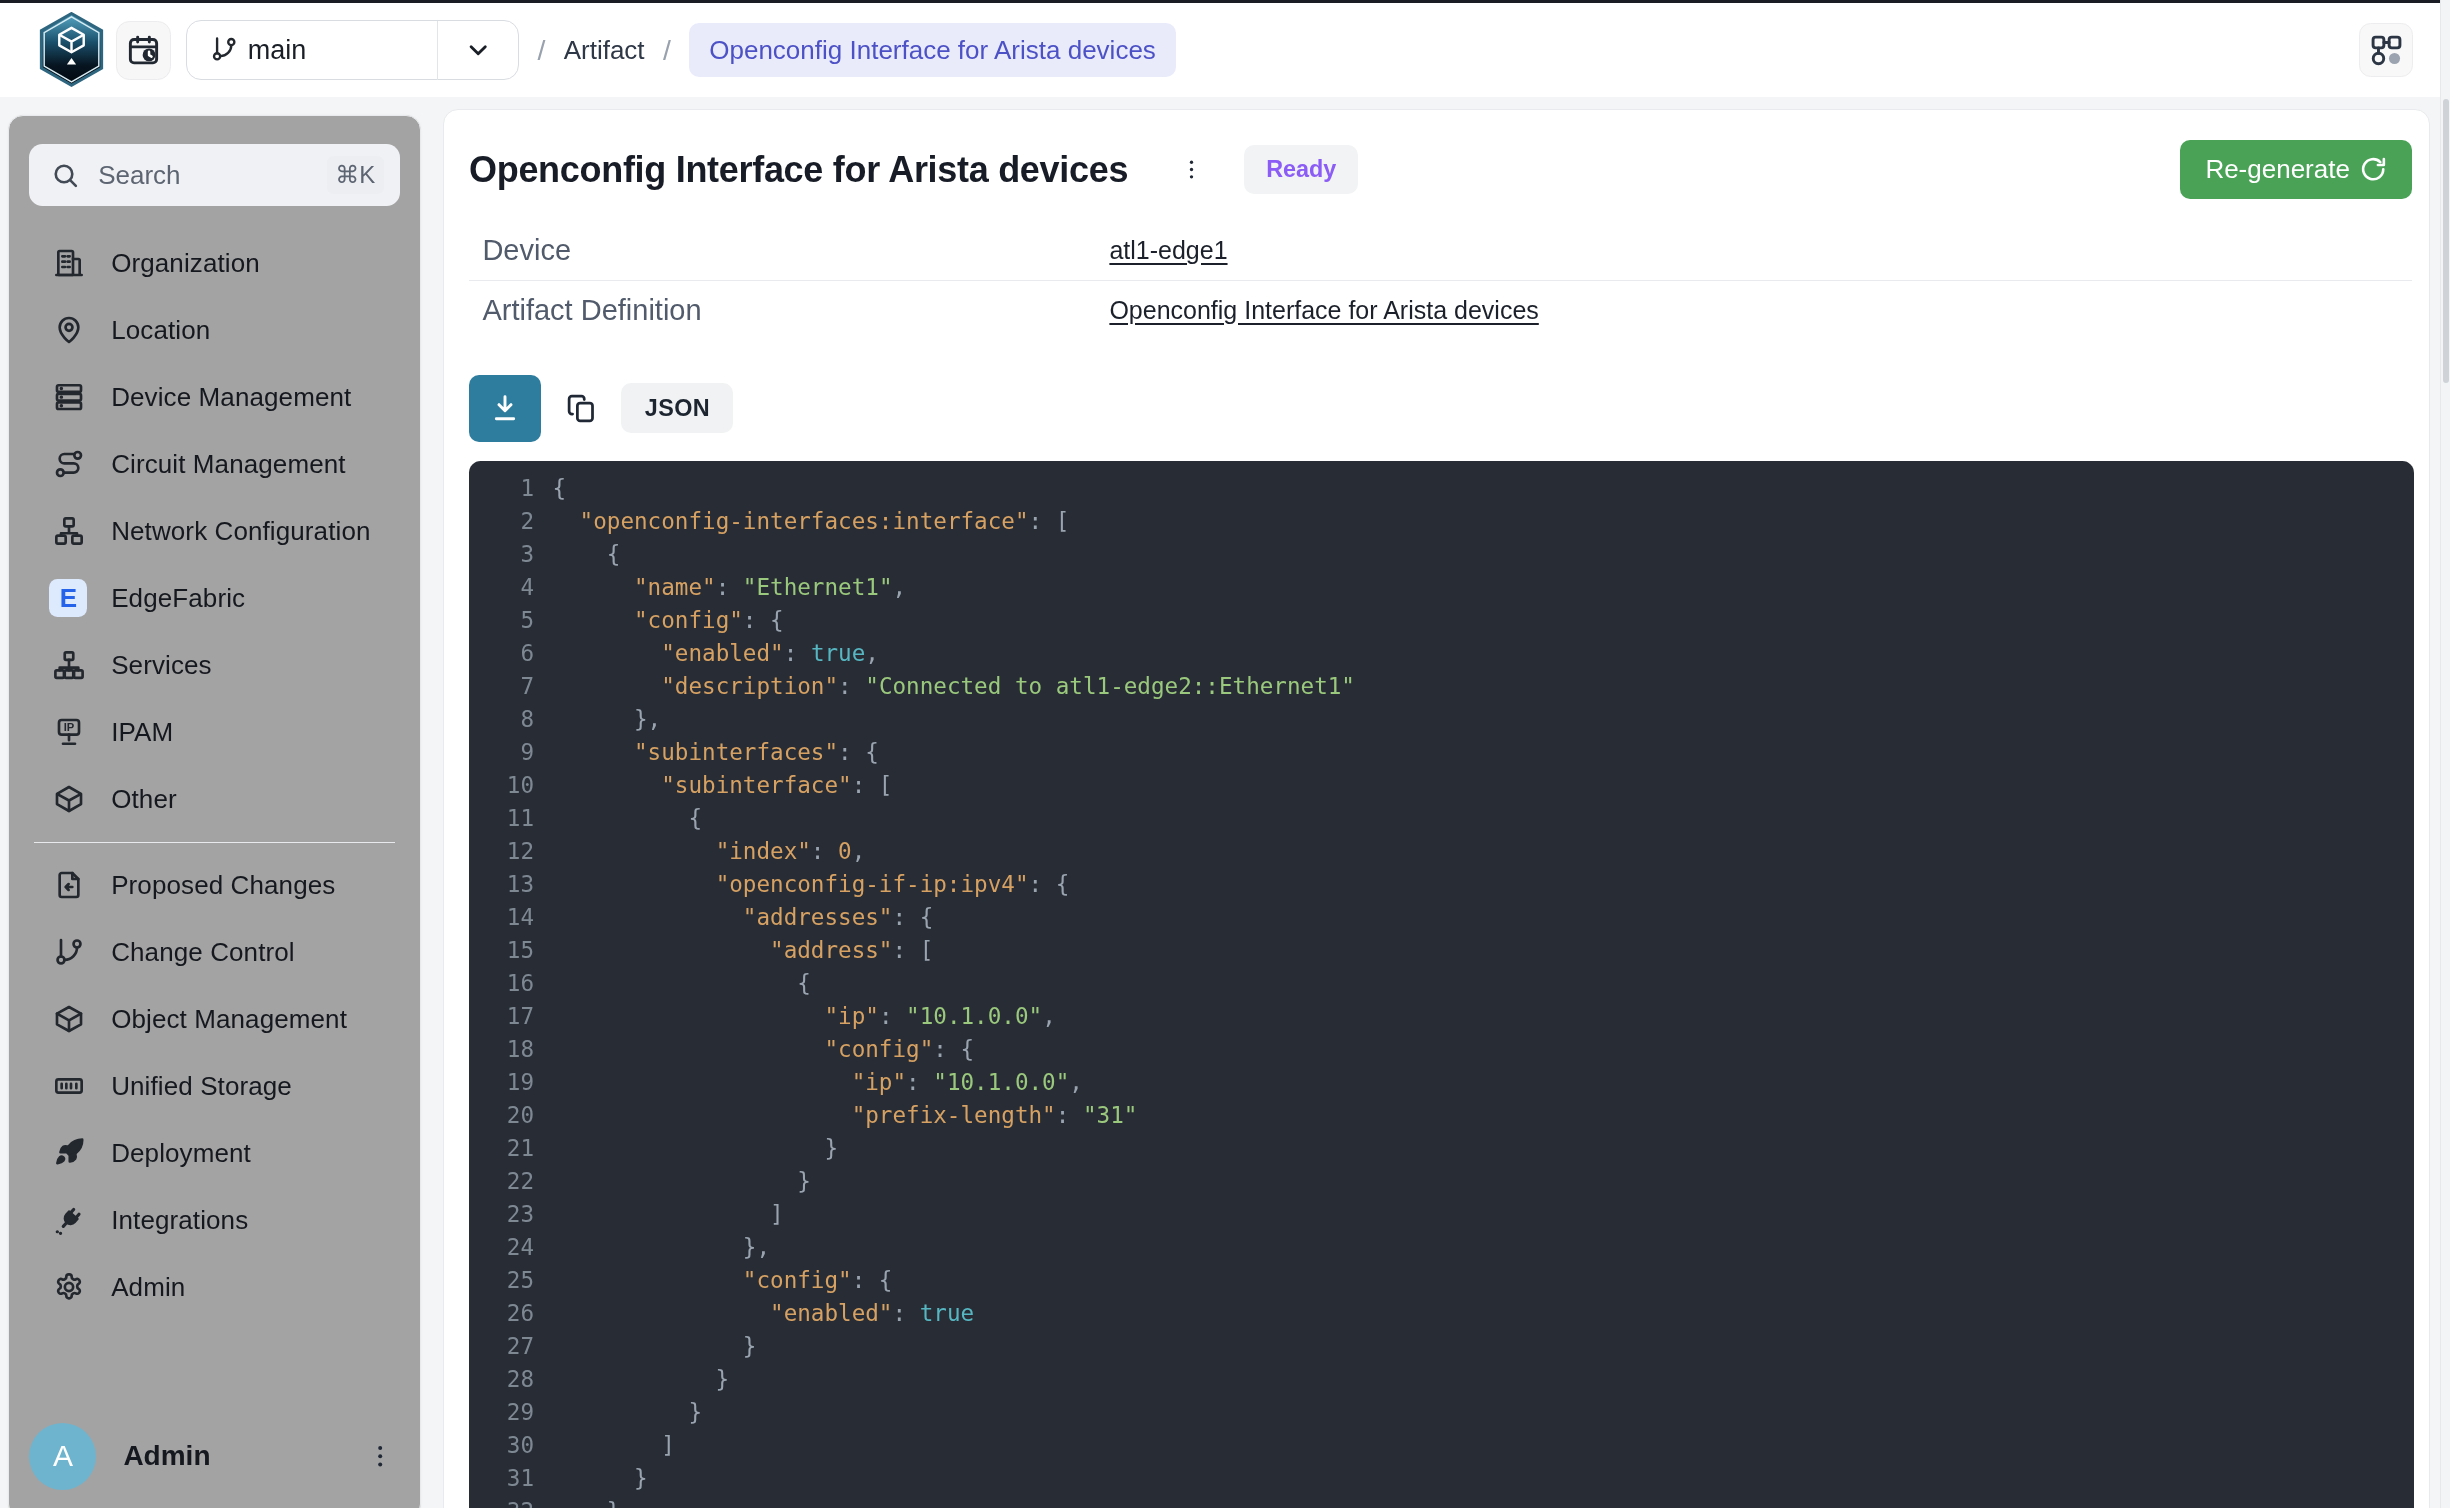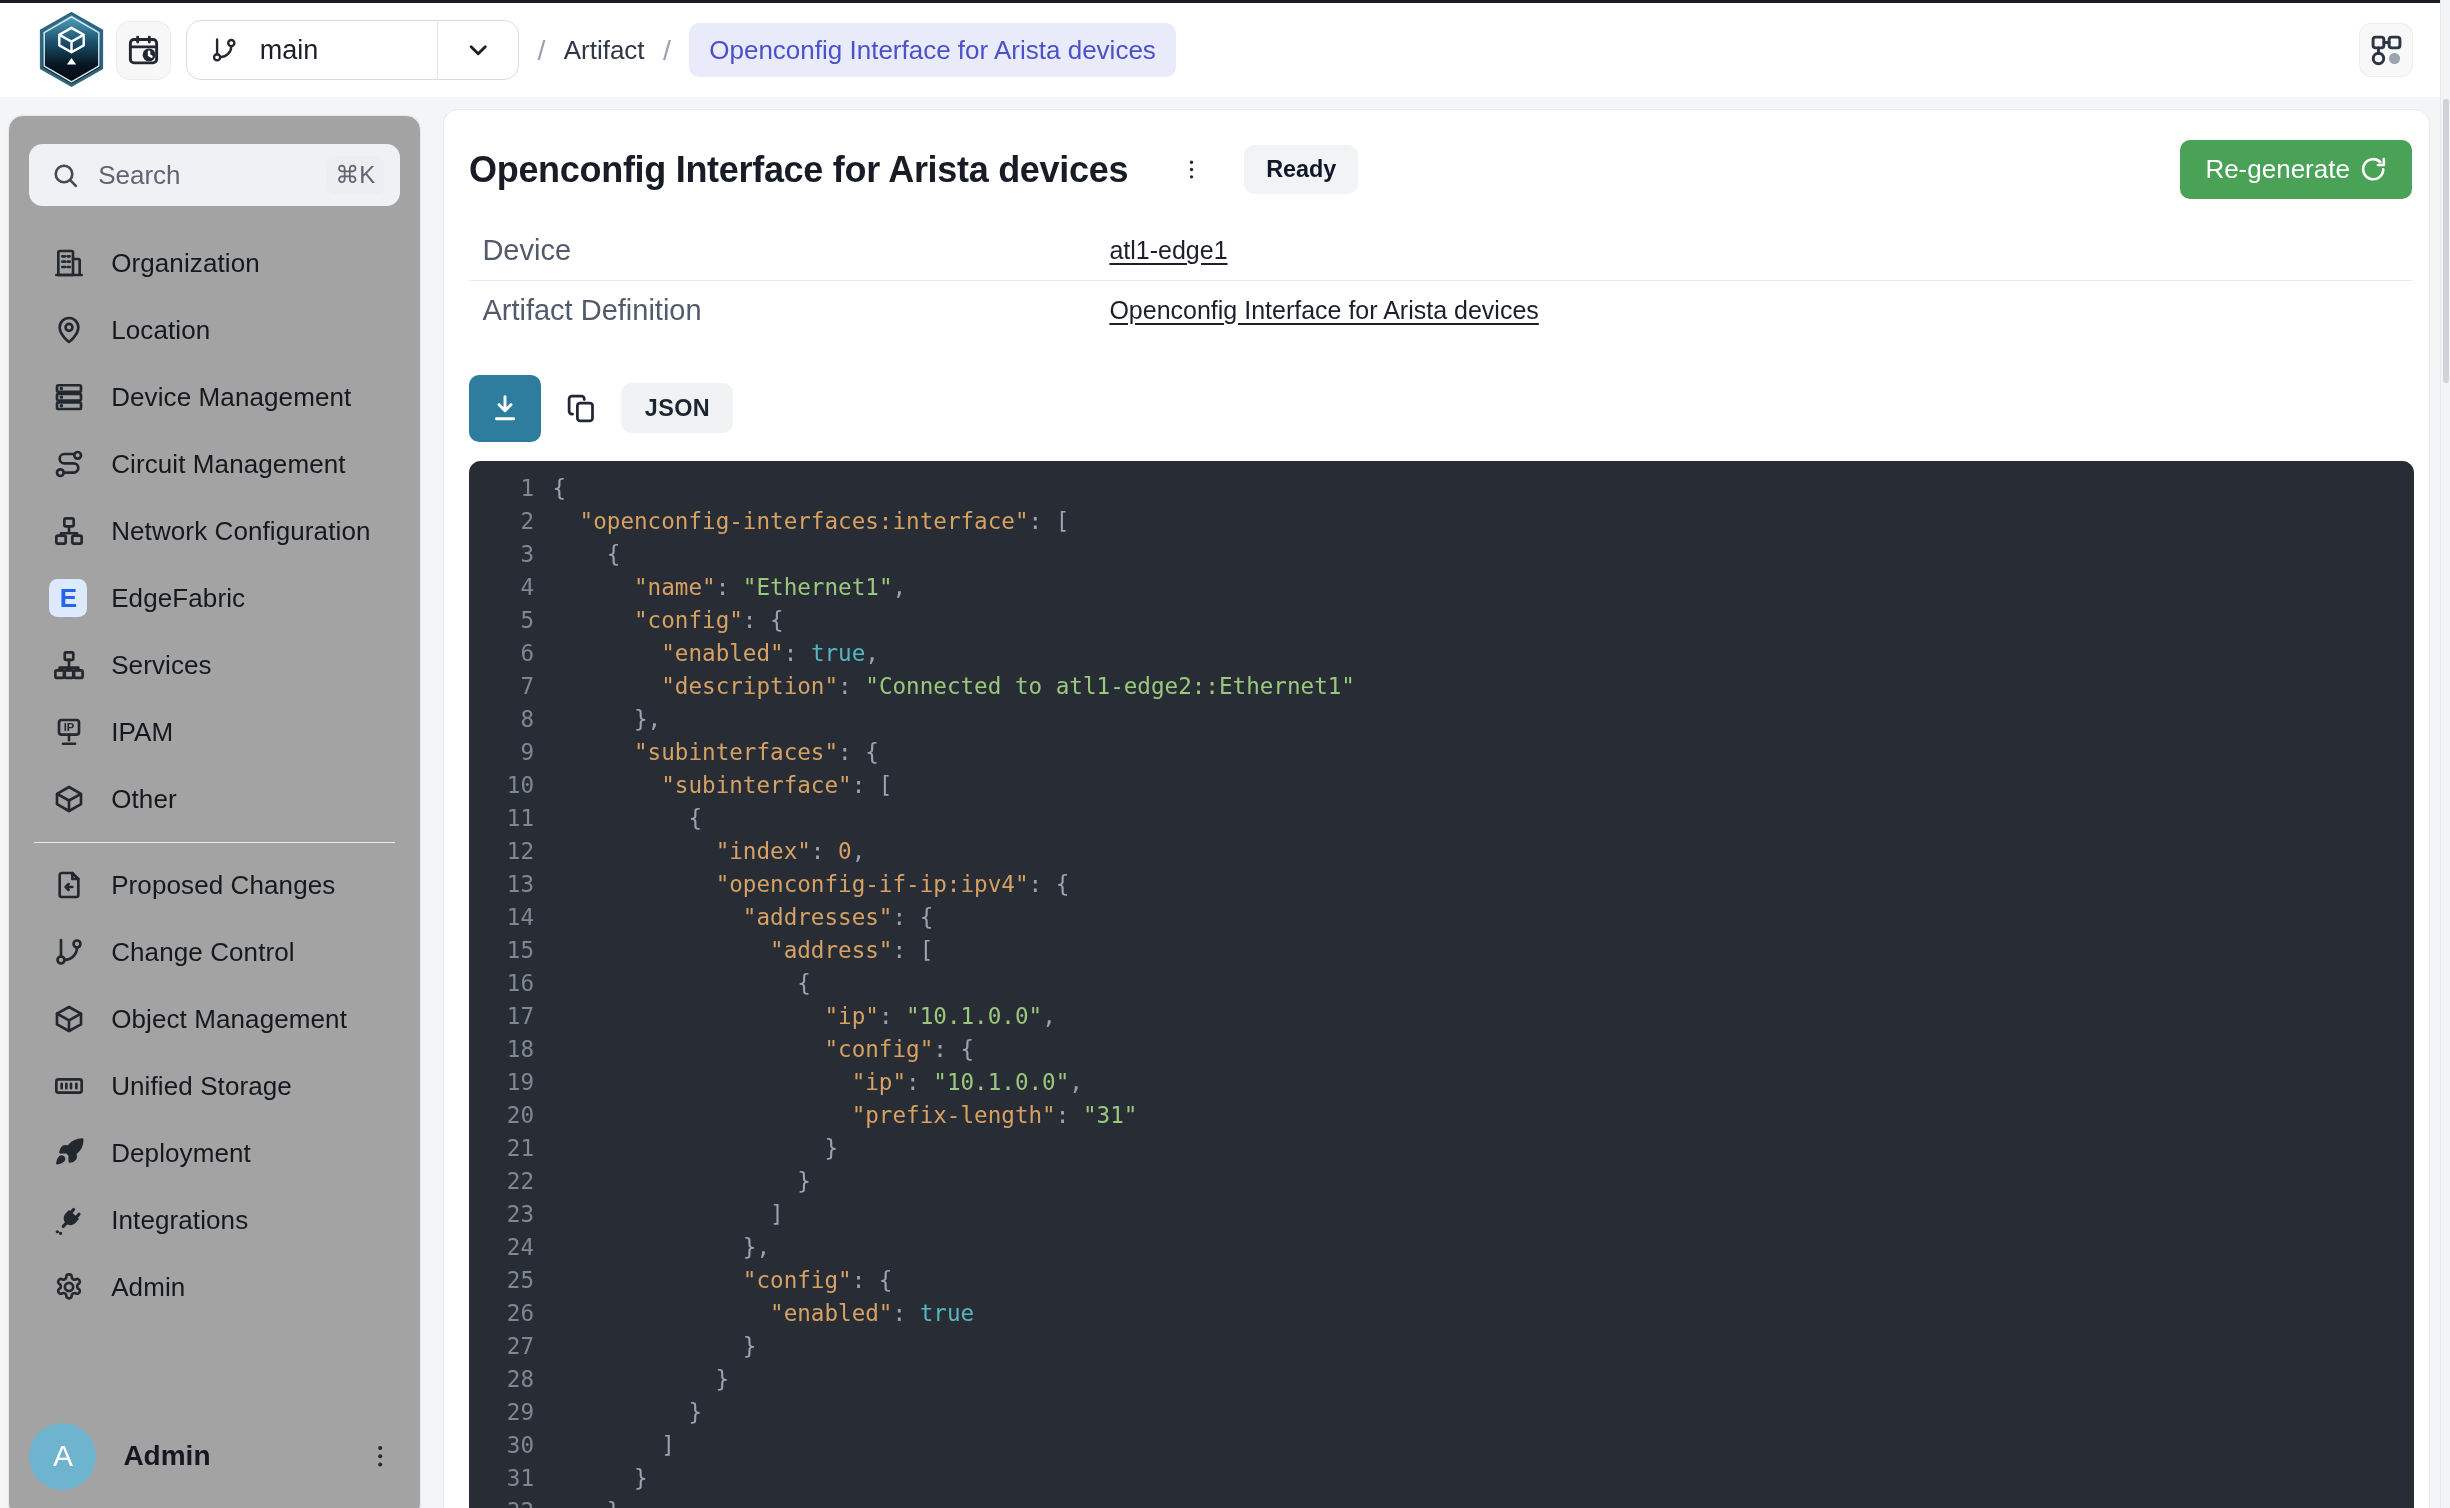--- a/index.html
+++ b/index.html
@@ -21,21 +21,21 @@
     width:55px; height:59px; border-radius:13.4px; background:#f7f7f8;
     border:0.8px solid #ececee; display:flex; align-items:center; justify-content:center;
     margin-left:10px; cursor:pointer;
   }
   .icon-btn svg { width:35px; height:35px; color:#222831; }
   .branch-select {
     margin-left:15px; width:333px; height:60px; background:#fff;
     border:0.8px solid #d9dce1; border-radius:15px; display:flex; align-items:center;
     cursor:pointer;
   }
-  .branch-select .bs-left { display:flex; align-items:center; gap:21px; padding-left:23.4px; flex:1; }
+  .branch-select .bs-left { display:flex; gap:9px; padding-left:23.4px; flex:1; }
   .branch-select svg.git { width:28.4px; height:28.4px; color:#23272e; }
   .branch-name { font-size:27px; color:#1a1f27; }
   .bs-divider { width:0.8px; height:59px; background:#e3e5e9; }
   .bs-chev { width:80px; display:flex; align-items:center; justify-content:center; }
   .bs-chev svg { width:28.4px; height:28.4px; color:#1a1f27; }
   .crumb-sep { font-size:28.4px; color:#98a1ad; margin:0 18.4px; font-weight:300; }
   .crumb-item { font-size:26px; color:#2f3847; }
   .crumb-chip {
     background:#e9ebfb; color:#4c51c6; font-size:26px; padding:11.7px 20px;
     border-radius:10px; cursor:pointer;
@@ -88,21 +88,21 @@
   
   .main-card {
     position:absolute; left:443px; top:109px; width:1987px; height:1505px;
     background:#fff; border:0.8px solid #e8eaed; border-radius:15px 15px 0 0;
     padding:30px 16.7px 0 25px;
   }
   .title-row { display:flex; align-items:center; height:59px; }
   .page-title { font-size:36px; font-weight:700; color:#171c26; letter-spacing:-0.3px; }
   .title-kebab { margin-left:43px; }
   .status-badge {
-    margin-left:33px; background:#f2f3f5; color:#0f172a; font-size:23.4px; font-weight:600;
+    margin-left:33px; background:#f2f3f5; color:#8b5cf6; font-size:23.4px; font-weight:600;
     padding:11px 22px; border-radius:10px;
   }
   .regen-btn {
     margin-left:auto; height:59px; background:var(--green,#4aa257); color:#fff;
     border:none; border-radius:10px; font-size:26px; font-family:inherit;
     display:flex; align-items:center; gap:9px; padding:0 25px; cursor:pointer;
   }
   .regen-btn svg { width:28.4px; height:28.4px; }
   .fields { margin-top:22px; }
   .field-row { display:flex; align-items:center; height:59px; padding-left:13.4px; }

